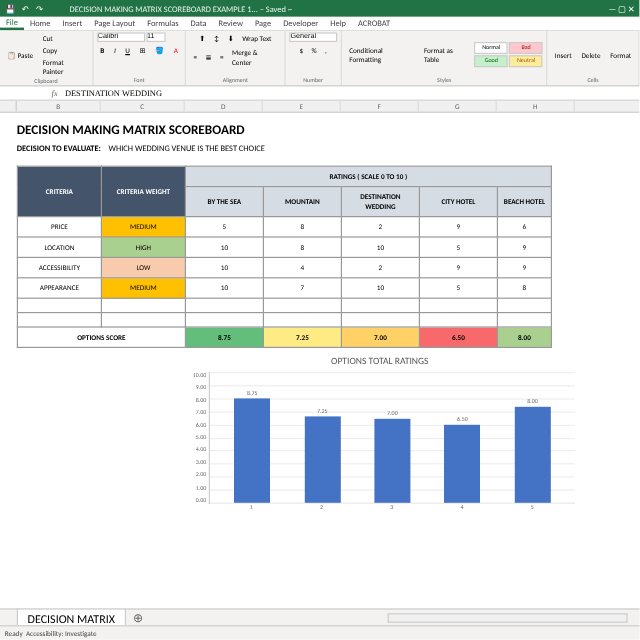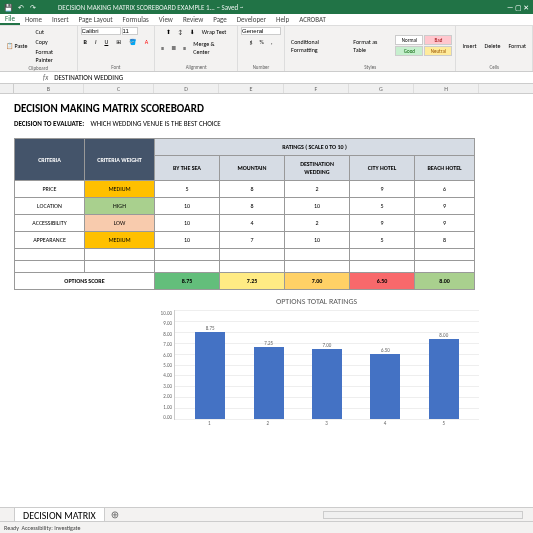--- a/index.html
+++ b/index.html
@@ -16,21 +16,21 @@
 .rgroup { border-right: 1px solid #ddd; padding: 1px 3px; display: flex; flex-direction: column; justify-content: space-between; }
 .rgroup .label { text-align: center; color: #666; font-size: 5px; }
 .rgroup .body { flex: 1; display: flex; align-items: center; gap: 2px; }
 .btn { padding: 0 2px; border: 1px solid transparent; cursor: pointer; font-size: 6px; display: flex; align-items: center; gap: 1px; }
 .styles-box { display: flex; gap: 1px; }
 .style-cell { width: 28px; height: 10px; border: 1px solid #ccc; font-size: 5px; display: flex; align-items: center; justify-content: center; }
 .style-normal { background: #fff; }
 .style-bad { background: #ffc7ce; color: #9c0006; }
 .style-good { background: #c6efce; color: #006100; }
 .style-neutral { background: #ffeb9c; color: #9c5700; }
-.formula-bar { height: 12px; border-bottom: 1px solid #ccc; display: flex; align-items: center; font-size: 7px; }
+.formula-bar { height: 12px; border-bottom: 1px solid #ccc; display: flex; align-items: center; font-size: 7px; font-family: Liberation Serif, serif; }
 .name-box { width: 40px; border-right: 1px solid #ccc; padding: 0 3px; }
 .fx { padding: 0 3px; font-style: italic; color: #666; }
 .formula-input { flex: 1; padding: 0 3px; }
 .col-headers { height: 10px; display: flex; background: #f0f0f0; border-bottom: 1px solid #ccc; font-size: 6px; color: #666; }
 .col-headers .rowcorner { width: 14px; border-right: 1px solid #ccc; }
 .col-headers .ch { border-right: 1px solid #ddd; text-align: center; line-height: 10px; }
 .grid { height: 420px; overflow: hidden; position: relative; padding-left: 14px; }
 .content { position: absolute; left: 14px; top: 0; }
 .title { font-size: 11px; font-weight: bold; margin: 8px 0 4px 0; }
 .subtitle { font-size: 7px; margin-bottom: 10px; }
@@ -81,21 +81,21 @@
   <div class="fname">DECISION MAKING MATRIX SCOREBOARD EXAMPLE 1... – Saved ~</div>
   <div class="right">— ▢ ✕</div>
 </div>
 
 <div class="ribbon-tabs" id="ribbon-tabs">
     <div class="tab active">File</div>
     <div class="tab">Home</div>
     <div class="tab">Insert</div>
     <div class="tab">Page Layout</div>
     <div class="tab">Formulas</div>
-    <div class="tab">View</div>
+    <div class="tab">Data</div>
     <div class="tab">Review</div>
     <div class="tab">Page</div>
     <div class="tab">Developer</div>
     <div class="tab">Help</div>
     <div class="tab">ACROBAT</div>
   </div>
 
 <div class="ribbon">
   <div class="rgroup">
     <div class="body">
@@ -216,21 +216,21 @@
           <tr>
             <td rowspan="2" class="hdr-dark" style="width:70px;">CRITERIA</td>
             <td rowspan="2" class="hdr-dark" style="width:70px;">CRITERIA WEIGHT</td>
             <td colspan="5" class="hdr-blue">RATINGS ( SCALE 0 TO 10 )</td>
           </tr>
           <tr>
             <td class="hdr-blue" style="width:65px;">BY THE SEA</td>
             <td class="hdr-blue" style="width:65px;">MOUNTAIN</td>
             <td class="hdr-blue" style="width:65px;">DESTINATION WEDDING</td>
             <td class="hdr-blue" style="width:65px;">CITY HOTEL</td>
-            <td class="hdr-blue" style="width:60px;">BEACH HOTEL</td>
+            <td class="hdr-blue" style="width:45px;">BEACH HOTEL</td>
           </tr>
           <tr>
             <td class="crit-cell">PRICE</td>
             <td class="wt-medium">MEDIUM</td>
             <td>5</td>
             <td>8</td>
             <td>2</td>
             <td>9</td>
             <td>6</td>
           </tr>

